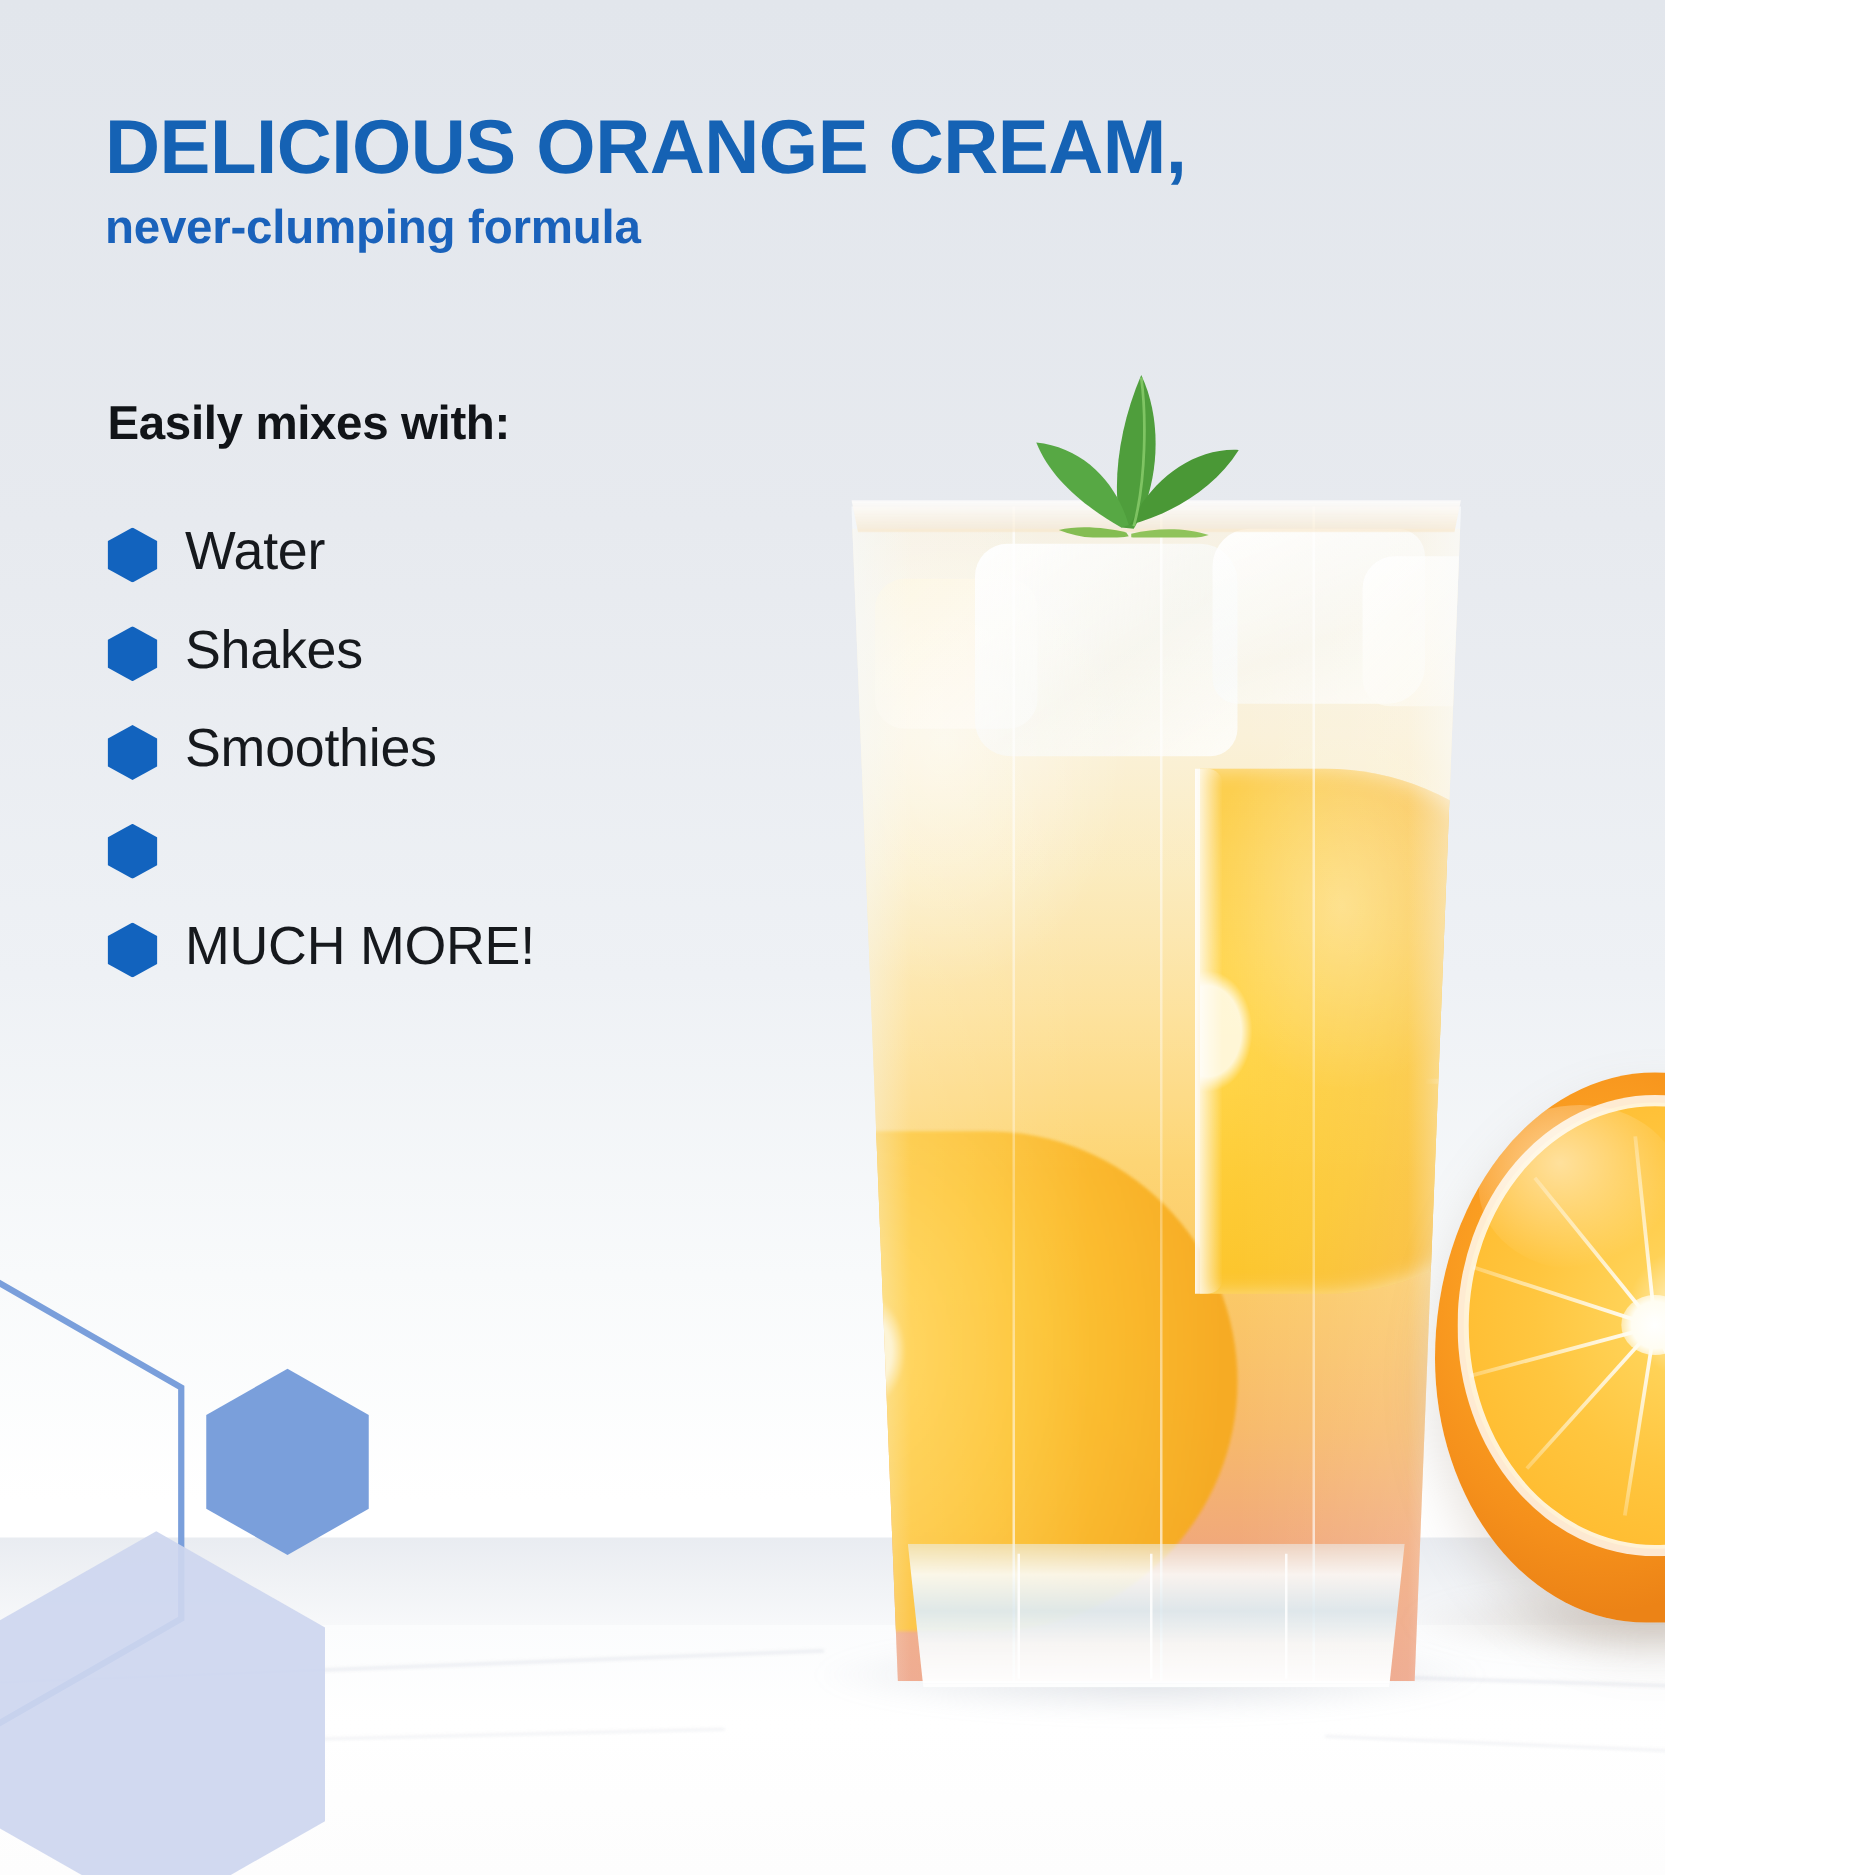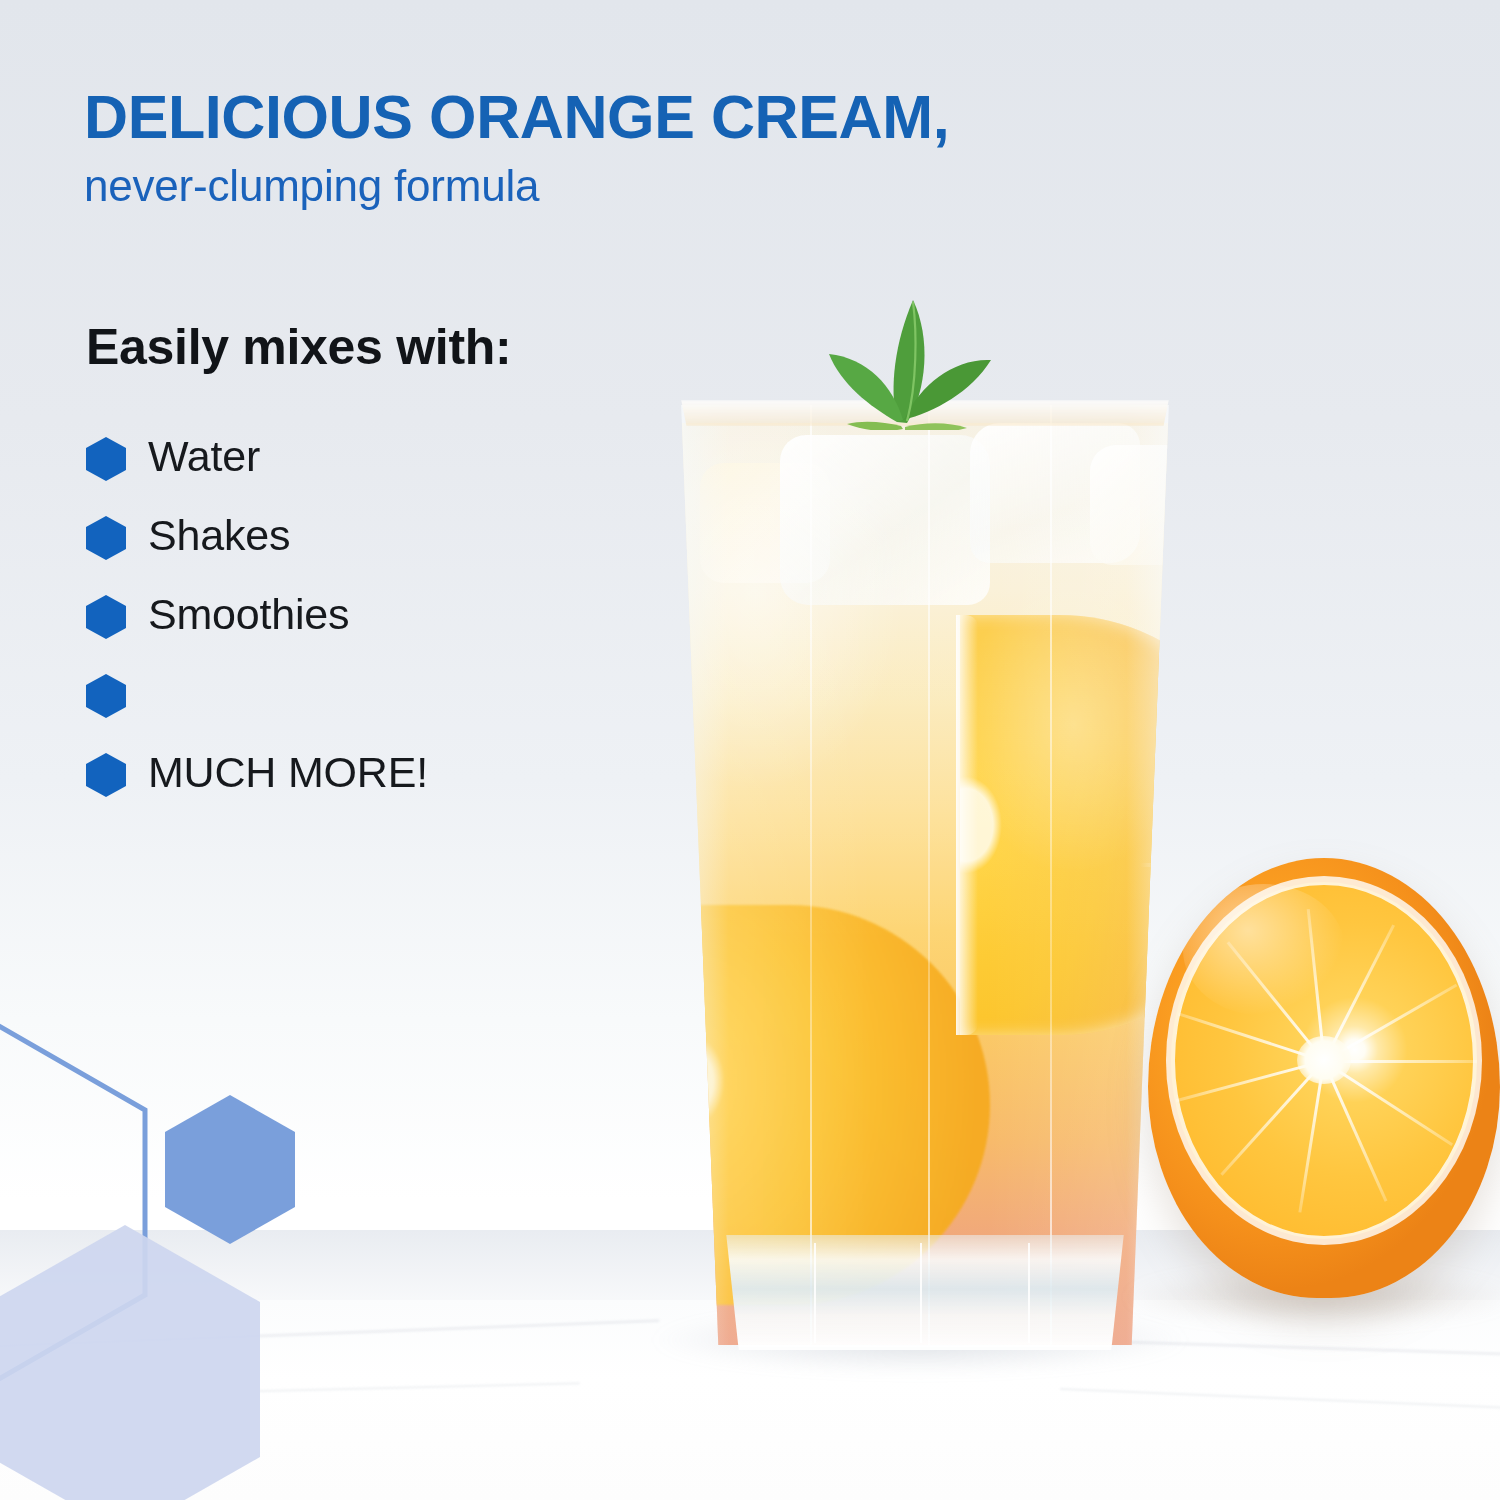--- a/index.html
+++ b/index.html
@@ -2,21 +2,21 @@
 <html><head>
 <meta charset="utf-8">
 <style>
   html,body{margin:0;padding:0;}
   body{
     width:1500px;height:1500px;overflow:hidden;
     font-family:"Liberation Sans",sans-serif;
     background:#ffffff;
   }
   #stage{
-    position:relative;width:1500px;height:1500px;overflow:hidden;
+    position:relative;width:1332px;height:1500px;overflow:hidden;
     background:
       linear-gradient(to bottom,#e2e6ec 0%,#e7eaef 28%,#eef1f5 52%,#f8fafb 68%,#ffffff 80%,#ffffff 100%);
   }
 
   
   .counter{
     position:absolute;left:0;top:1300px;width:1500px;height:200px;
     background:linear-gradient(to bottom,#fbfcfd 0%,#ffffff 40%,#fdfdfd 100%);
   }
   .counter-line{
@@ -28,28 +28,28 @@
     background:linear-gradient(to bottom,rgba(206,213,224,.45),rgba(255,255,255,0));
   }
 
   
   .headline-block{position:absolute;left:84px;top:86px;width:1290px;}
   .headline{
     color:#1562b4;font-weight:bold;font-size:61px;line-height:1.04;
     letter-spacing:-0.4px;white-space:nowrap;
   }
   .subhead{
-    color:#1a62bb;font-weight:normal;font-size:44px;line-height:1.12;
+    color:#1a62bb;font-weight:bold;font-size:38px;line-height:1.12;
     margin-top:12px;letter-spacing:-0.2px;white-space:nowrap;
   }
 
   
   .mix-block{position:absolute;left:86px;top:318px;}
   .mix-title{
-    color:#111418;font-weight:bold;font-size:50px;letter-spacing:-0.3px;
+    color:#111418;font-weight:bold;font-size:38px;letter-spacing:-0.3px;
     margin-bottom:26px;
   }
   .mix-row{display:flex;align-items:flex-end;height:79px;}
   .hexbullet{
     width:40px;height:44px;flex:0 0 40px;margin-right:22px;
     background:#1263be;
     clip-path:polygon(50% 0%,100% 25%,100% 75%,50% 100%,0% 75%,0% 25%);
   }
   .mix-label{
     color:#16191d;font-size:43px;letter-spacing:-0.2px;white-space:nowrap;

